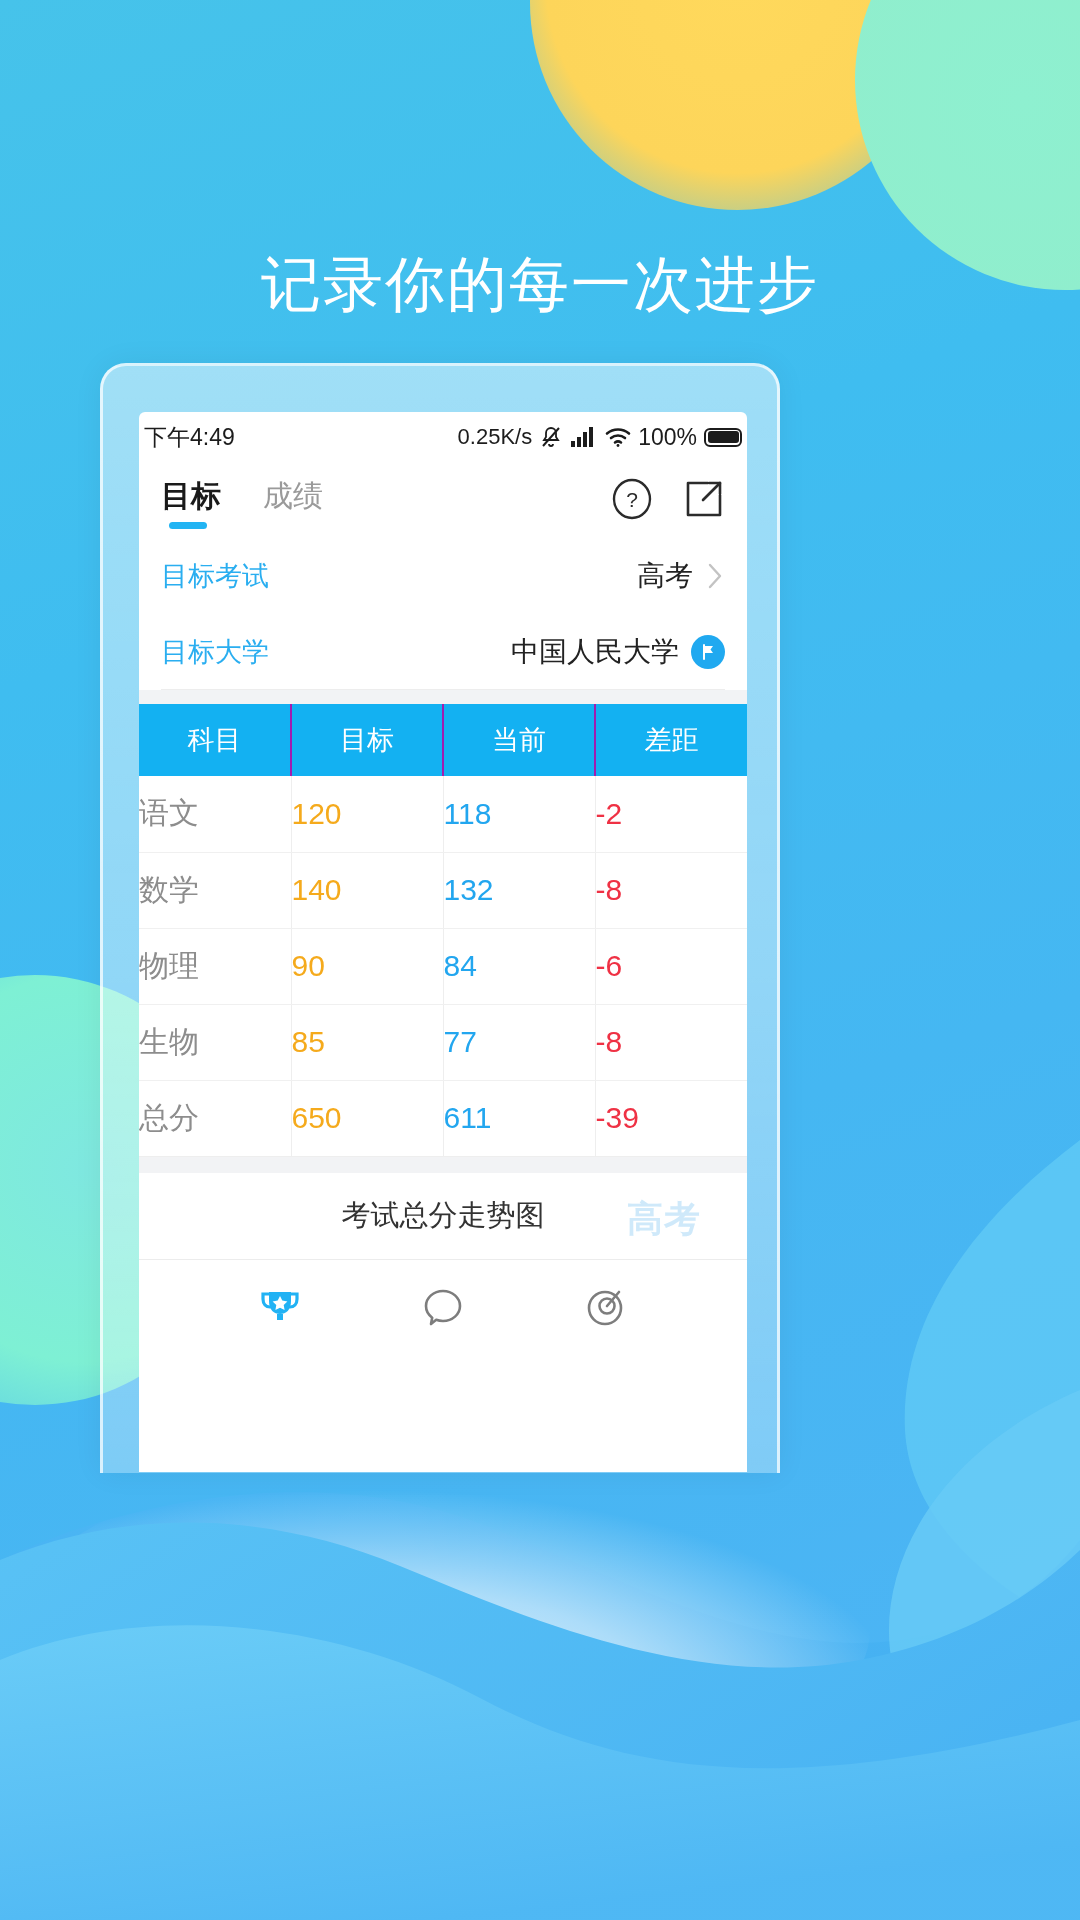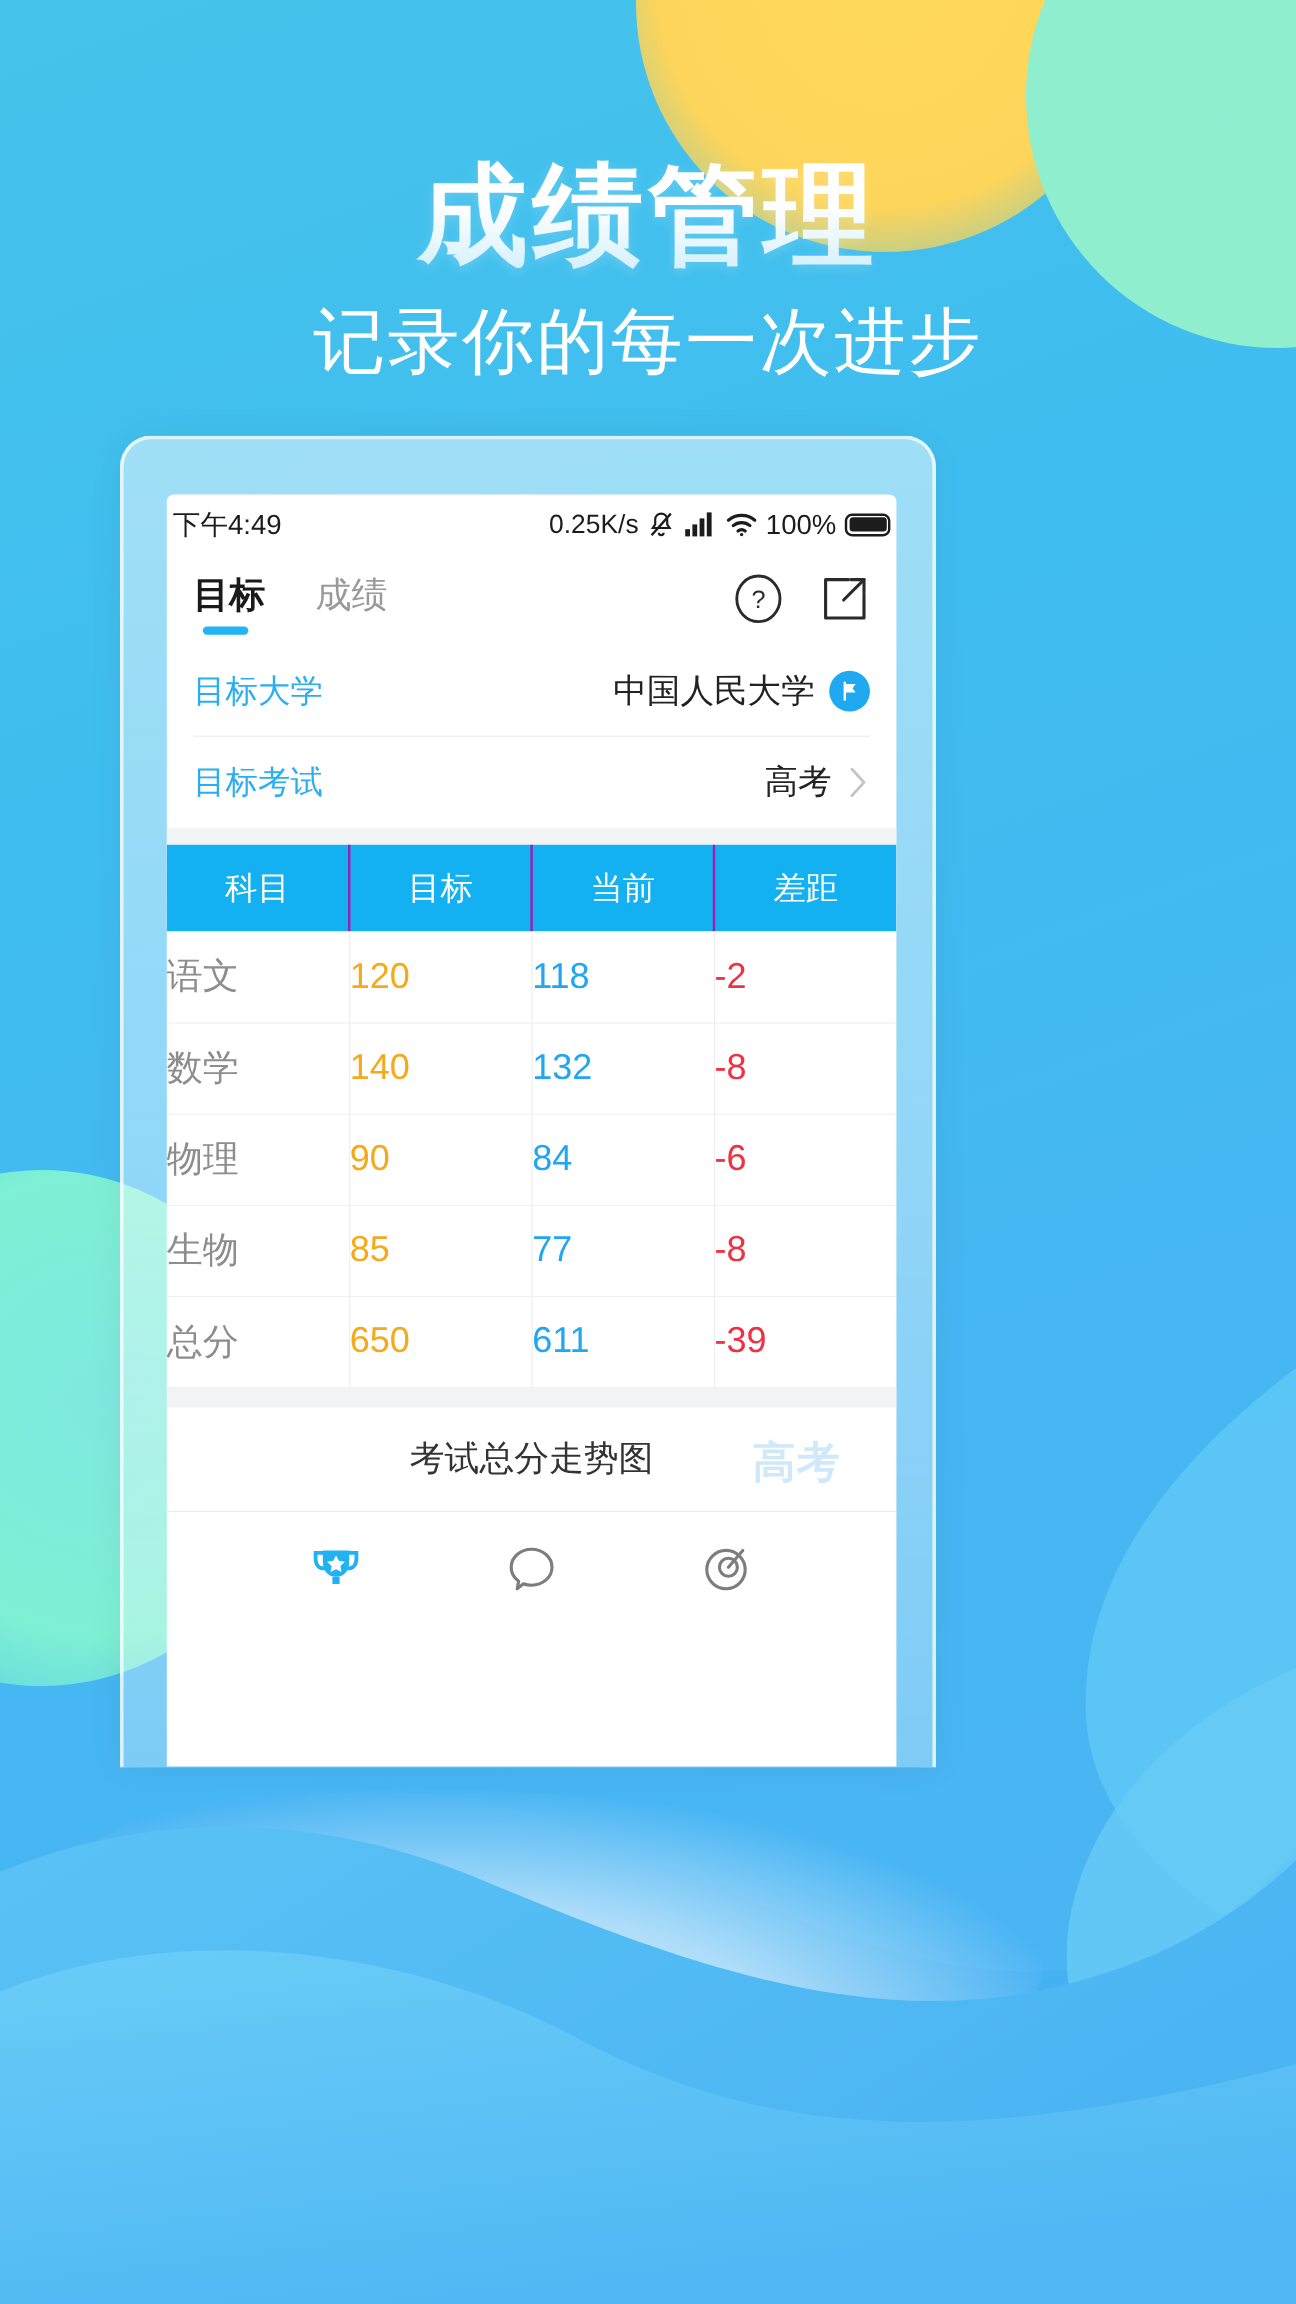--- a/index.html
+++ b/index.html
@@ -240,21 +240,20 @@
         <stop offset="100%" stop-color="#43b0f2"></stop>
       </linearGradient>
     </defs>
 
     <path d="M1080,1140 C960,1230 900,1330 905,1430 C910,1530 1010,1600 1080,1630 Z" fill="#62cbf6" opacity="0.75"></path>
 
     <path d="M0,1560 C150,1490 330,1470 470,1520 C620,1575 760,1660 900,1640 C990,1627 1040,1590 1080,1540 L1080,1920 L0,1920 Z" fill="url(#wv2)" opacity="0.9"></path>
     <path d="M0,1645 C160,1580 340,1585 500,1660 C650,1730 800,1760 1080,1680 L1080,1920 L0,1920 Z" fill="url(#wv3)" opacity="0.85"></path>
   </svg>
 
-  <div class="headline">成绩管理</div>
   <div class="subhead">记录你的每一次进步</div>
 
   <div class="phone">
     <div class="screen">
 
       <div class="statusbar">
         <span class="sb-time">下午4:49</span>
         <span class="sb-right">
           <span class="sb-speed">0.25K/s</span>
           <span>
@@ -302,40 +301,40 @@
           <span>
             <svg class="icon-svg" width="42" height="42" viewBox="0 0 42 42">
               <path d="M25 5 H5 V37 H37 V17" fill="none" stroke="#2b2b2b" stroke-width="2.6" stroke-linejoin="round"></path>
               <path d="M20 22 L37 5" fill="none" stroke="#2b2b2b" stroke-width="2.6" stroke-linecap="round"></path>
               <path d="M26 5 H37 V16" fill="none" stroke="#2b2b2b" stroke-width="2.6" stroke-linejoin="round" stroke-linecap="round"></path>
             </svg>
           </span>
         </div>
       </div>
 
+      <div class="info-row last">
+        <span class="info-label">目标考试</span>
+        <span class="info-right">
+          <span class="info-value">高考</span>
+          <span class="chev">
+            <svg class="icon-svg" width="20" height="32" viewBox="0 0 20 32">
+              <path d="M5 5 L15 16 L5 27" fill="none" stroke="#c3c3c3" stroke-width="2.4" stroke-linecap="round" stroke-linejoin="round"></path>
+            </svg>
+          </span>
+        </span>
+      </div>
+
       <div class="info-row">
         <span class="info-label">目标大学</span>
         <span class="info-right">
           <span class="info-value">中国人民大学</span>
           <span class="flag-badge">
             <svg class="icon-svg" width="20" height="20" viewBox="0 0 20 20">
               <path d="M6 3 V17" stroke="#ffffff" stroke-width="2" stroke-linecap="round" fill="none"></path>
               <path d="M6 4 H15 L12.5 7.5 L15 11 H6 Z" fill="#ffffff"></path>
-            </svg>
-          </span>
-        </span>
-      </div>
-
-      <div class="info-row last">
-        <span class="info-label">目标考试</span>
-        <span class="info-right">
-          <span class="info-value">高考</span>
-          <span class="chev">
-            <svg class="icon-svg" width="20" height="32" viewBox="0 0 20 32">
-              <path d="M5 5 L15 16 L5 27" fill="none" stroke="#c3c3c3" stroke-width="2.4" stroke-linecap="round" stroke-linejoin="round"></path>
             </svg>
           </span>
         </span>
       </div>
 
       <div class="gap-strip"></div>
 
       <table class="tbl">
         <thead>
           <tr>

